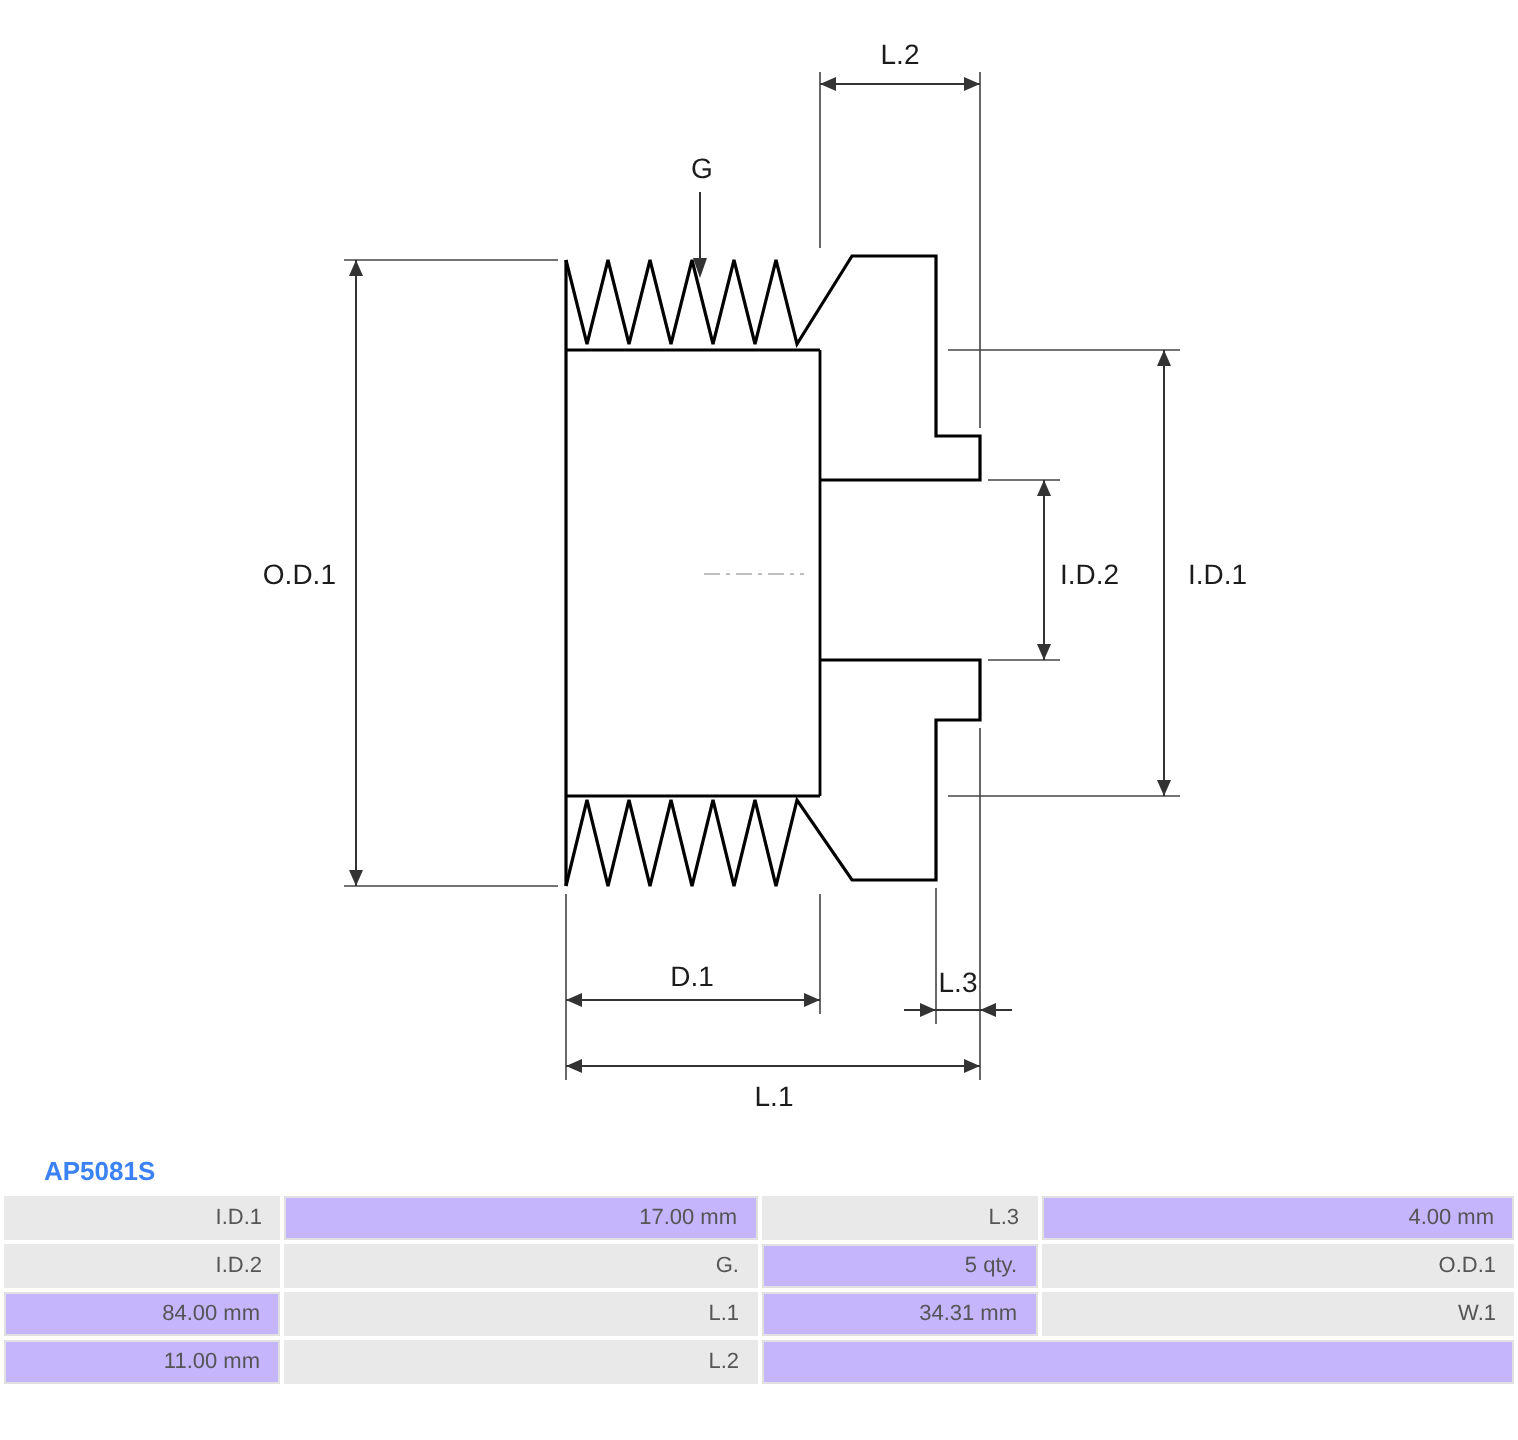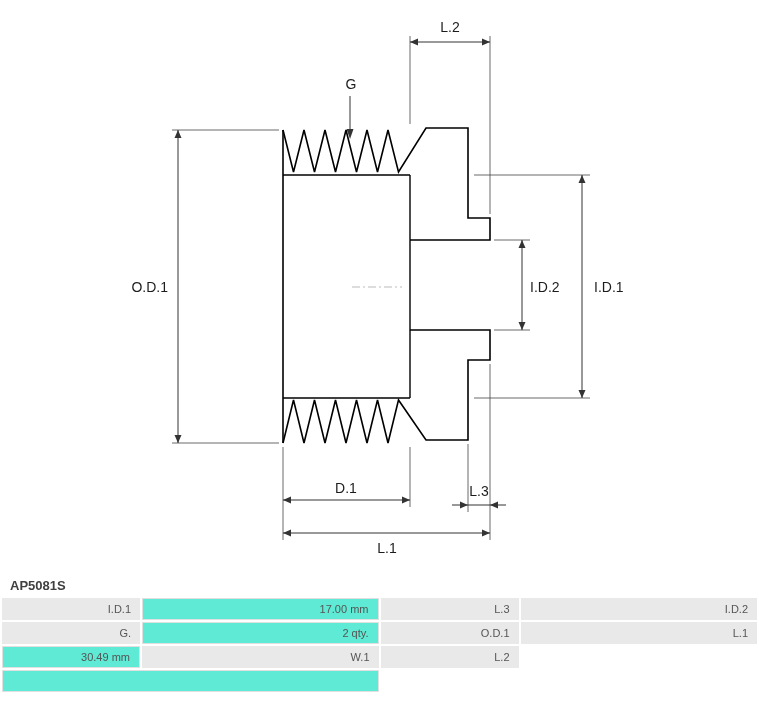--- a/index.html
+++ b/index.html
@@ -14,22 +14,22 @@
     font-size:14px;fill:#1c1c1c;
   }
   .outline{fill:none;stroke:#000;stroke-width:1.6;stroke-linejoin:miter;}
   .body-line{fill:none;stroke:#000;stroke-width:1.4;}
   .dim{stroke:#333;stroke-width:1;fill:none;}
   .ext{stroke:#444;stroke-width:0.8;fill:none;}
   .arrow{fill:#333;stroke:none;}
   .centerline{stroke:#aaa;stroke-width:0.8;stroke-dasharray:8 3 2 3;}
   .part-number{
     display:inline-block;
-    margin:3px 0 5px 10px;
-    color:#404040;
+    margin:3px 0 5px 22px;
+    color:#3b82f6;
     font-size:13px;
     font-weight:bold;
     text-decoration:none;
     cursor:pointer;
   }
   .spec-table{
     display:grid;
     grid-template-columns:138px 1fr 138px 1fr;
     gap:2px;
     padding:0 2px;
@@ -39,21 +39,21 @@
     height:22px;
     line-height:22px;
     font-size:11px;
     color:#555;
     text-align:right;
     padding-right:9px;
     overflow:hidden;
     white-space:nowrap;
   }
   .cell.label{background:#e9e9e9;}
-  .cell.value{background:#5eead4;border:1px solid #e0e0e0;line-height:20px;}
+  .cell.value{background:#c4b5fd;border:1px solid #e0e0e0;line-height:20px;}
   .cell.empty-span{grid-column:span 2;}
 </style>
 </head>
 <body>
 
 
 
 <div class="drawing-wrap">
   <svg width="759" height="575" viewBox="0 0 759 575">
 
@@ -150,29 +150,32 @@
   </svg>
 </div>
 
 <a class="part-number">AP5081S</a>
 
 <div class="spec-table">
 
   <div class="cell label">I.D.1</div>
   <div class="cell value">17.00 mm</div>
   <div class="cell label">L.3</div>
+  <div class="cell value">4.00 mm</div>
 
   <div class="cell label">I.D.2</div>
   <div class="cell label">G.</div>
-  <div class="cell value">2 qty.</div>
+  <div class="cell value">5 qty.</div>
 
   <div class="cell label">O.D.1</div>
+  <div class="cell value">84.00 mm</div>
 
   <div class="cell label">L.1</div>
-  <div class="cell value">30.49 mm</div>
+  <div class="cell value">34.31 mm</div>
   <div class="cell label">W.1</div>
+  <div class="cell value">11.00 mm</div>
 
   <div class="cell label">L.2</div>
   <div class="cell value empty-span"></div>
 </div>
 
 
 
 
 </body></html>

